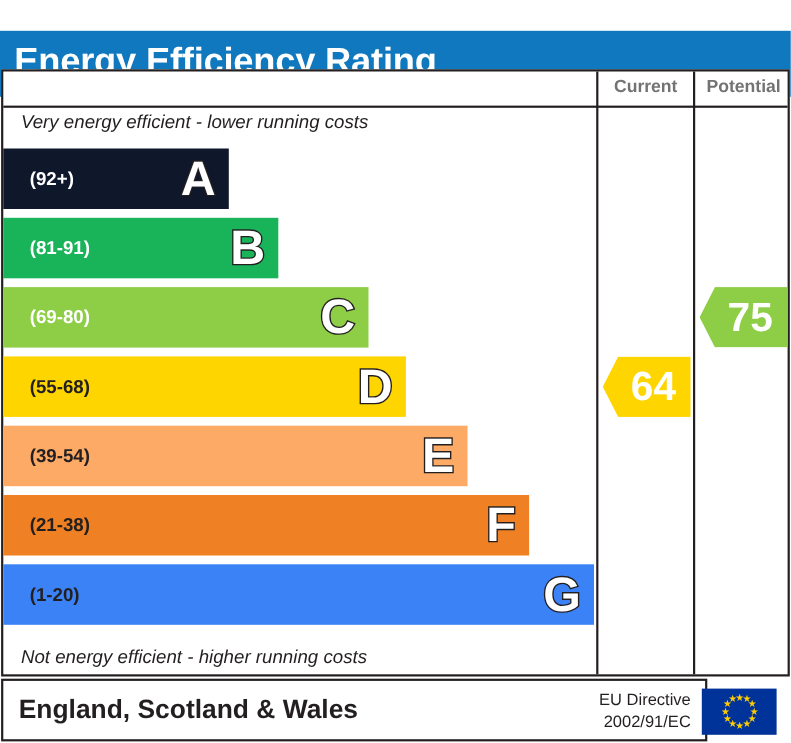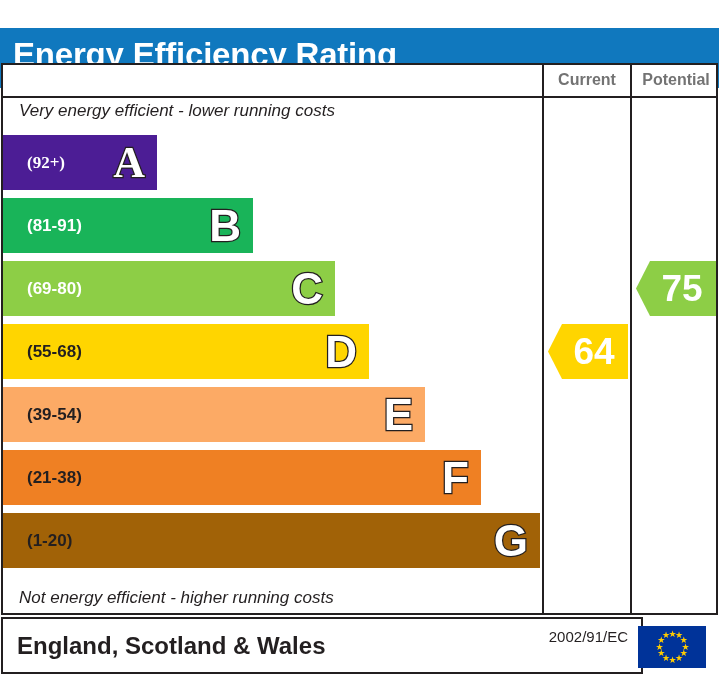--- a/index.html
+++ b/index.html
@@ -200,21 +200,21 @@
     <div class="col-divider c1"></div>
     <div class="col-divider c2"></div>
 
     <div class="col-head current">Current</div>
     <div class="col-head potential">Potential</div>
 
     <div class="caption top">Very energy efficient - lower running costs</div>
     <div class="caption bottom">Not energy efficient - higher running costs</div>
 
     <div class="bands" id="bands-container">
-        <div class="band light" style="top: 70px; width: 154px; background: #4c1d95; font-family: Liberation Serif, serif;">
+        <div class="band light" style="top: 70px; width: 205px; background: #0f172a;">
           <span class="range">(92+)</span>
           <span class="letter">A</span>
         </div>
         <div class="band light" style="top: 133px; width: 250px; background: rgb(25, 180, 89);">
           <span class="range">(81-91)</span>
           <span class="letter">B</span>
         </div>
         <div class="band light" style="top: 196px; width: 332px; background: rgb(141, 206, 70);">
           <span class="range">(69-80)</span>
           <span class="letter">C</span>
@@ -224,39 +224,40 @@
           <span class="letter">D</span>
         </div>
         <div class="band dark" style="top: 322px; width: 422px; background: rgb(252, 170, 101);">
           <span class="range">(39-54)</span>
           <span class="letter">E</span>
         </div>
         <div class="band dark" style="top: 385px; width: 478px; background: rgb(239, 128, 35);">
           <span class="range">(21-38)</span>
           <span class="letter">F</span>
         </div>
-        <div class="band dark" style="top: 448px; width: 537px; background: #a16207;">
+        <div class="band dark" style="top: 448px; width: 537px; background: #3b82f6;">
           <span class="range">(1-20)</span>
           <span class="letter">G</span>
         </div>
       </div>
 
     <div id="ratings-container">
         <div class="rating" style="left: 545px; width: 80px; top: 259px; background: rgb(255, 213, 0);">
           <span class="val">64</span>
         </div>
         <div class="rating" style="left: 633px; width: 80px; top: 196px; background: rgb(141, 206, 70);">
           <span class="val">75</span>
         </div>
       </div>
   </div>
 
   <div class="footer">
     <div class="region">England, Scotland &amp; Wales</div>
     <div class="directive">
+      <div>EU Directive</div>
       <div>2002/91/EC</div>
     </div>
     <div class="eu-flag">
         <span class="star" style="left: 30.5px; top: 4.5px;">★</span>
         <span class="star" style="left: 37px; top: 6.24167px;">★</span>
         <span class="star" style="left: 41.7583px; top: 11px;">★</span>
         <span class="star" style="left: 43.5px; top: 17.5px;">★</span>
         <span class="star" style="left: 41.7583px; top: 24px;">★</span>
         <span class="star" style="left: 37px; top: 28.7583px;">★</span>
         <span class="star" style="left: 30.5px; top: 30.5px;">★</span>

